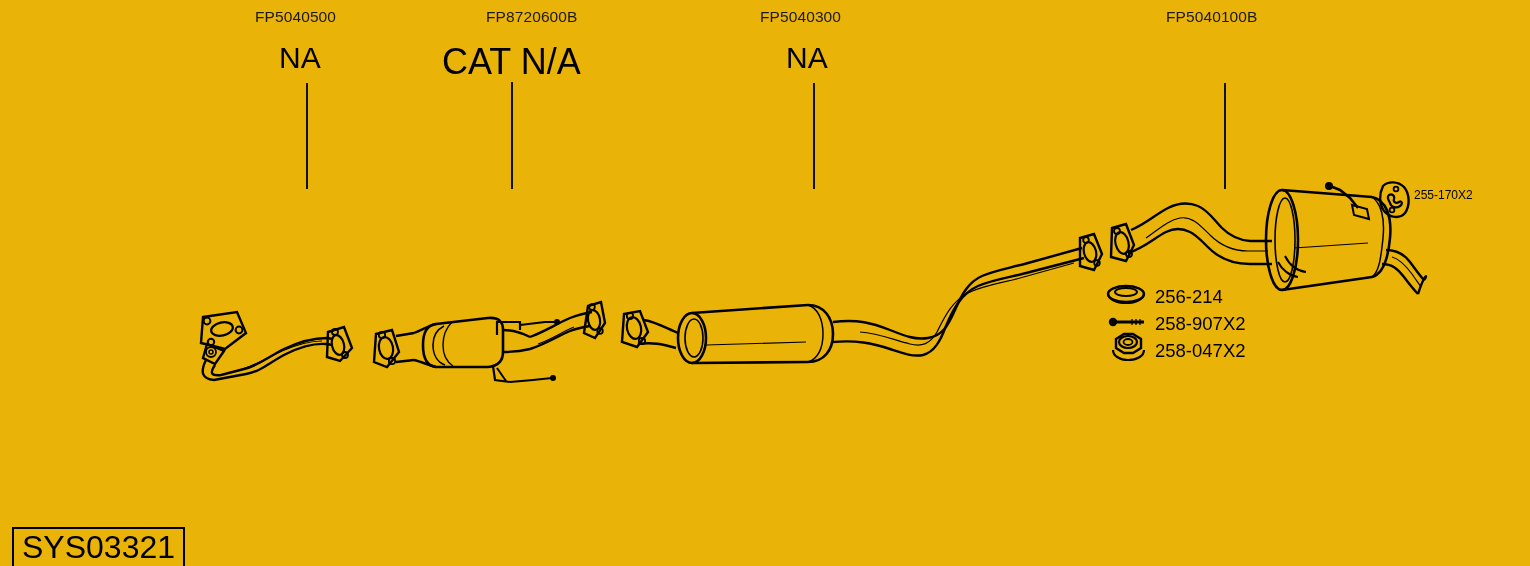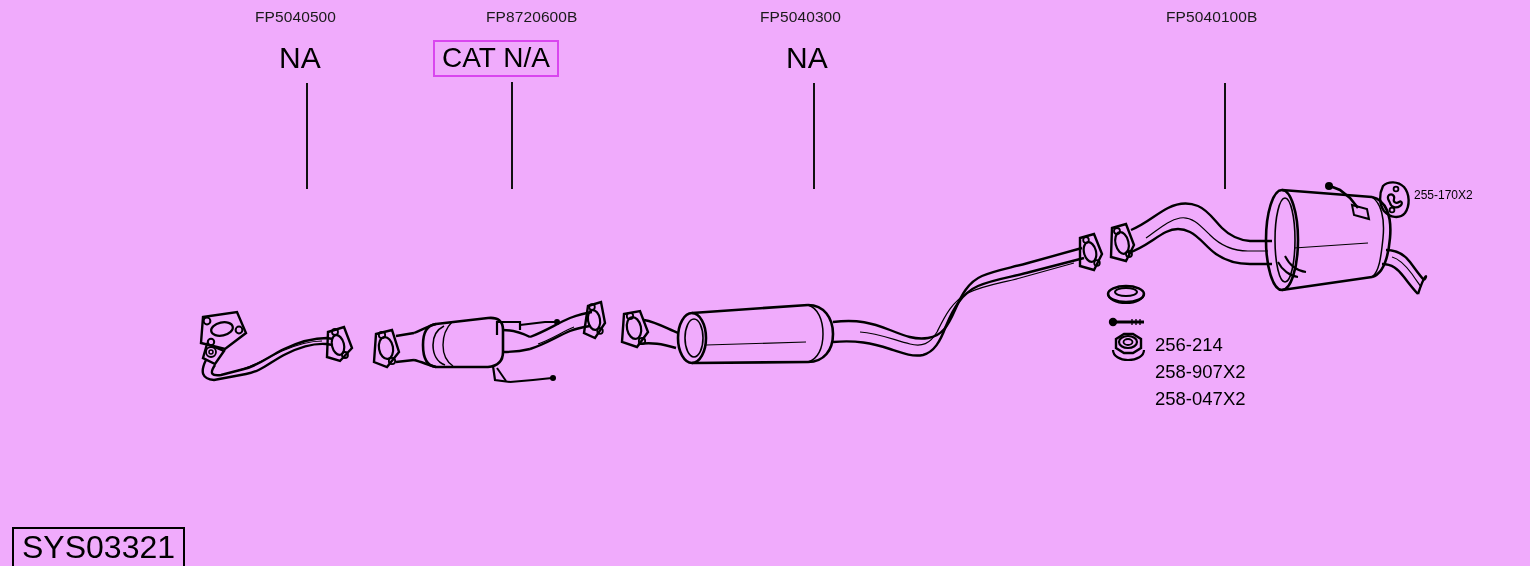--- a/index.html
+++ b/index.html
@@ -1,22 +1,22 @@
 <!DOCTYPE html>
 <html><head>
 <meta charset="utf-8">
 <style>
   html,body{margin:0;padding:0;background:#ffffff;}
   body{font-family:"Liberation Sans",sans-serif;color:#000;}
-  #canvas{position:relative;width:1530px;height:566px;background:#f0abfc;overflow:hidden;}
+  #canvas{position:relative;width:1530px;height:566px;background:#eab308;overflow:hidden;}
   .partnum{position:absolute;font-size:15.5px;color:#1a1a1a;white-space:nowrap;letter-spacing:0.1px;}
   .bigcode{position:absolute;font-size:30px;color:#000;white-space:nowrap;text-align:center;}
-  .boxcode{position:absolute;font-size:28px;color:#000;white-space:nowrap;border:2px solid #d946ef;padding:1px 7px 3px 7px;line-height:1.05;}
+  .boxcode{position:absolute;font-size:36px;color:#000;white-space:nowrap;border:2px solid #eab308;padding:1px 7px 3px 7px;line-height:1.05;}
   .leader{position:absolute;width:2px;background:#111;}
-  .hwlabel{position:absolute;font-size:18.5px;color:#000;white-space:nowrap;margin-top:48px;}
+  .hwlabel{position:absolute;font-size:18.5px;color:#000;white-space:nowrap;}
   .hangerlabel{position:absolute;font-size:12px;color:#000;white-space:nowrap;}
   .syscode{position:absolute;font-size:32px;color:#000;border:2px solid #000;padding:2px 8px 4px 8px;white-space:nowrap;line-height:1.05;}
   svg{position:absolute;left:0;top:0;overflow:visible;}
   .ln{fill:none;stroke:#000;}
 </style>
 </head>
 <body>
 
 <div id="canvas">
 

